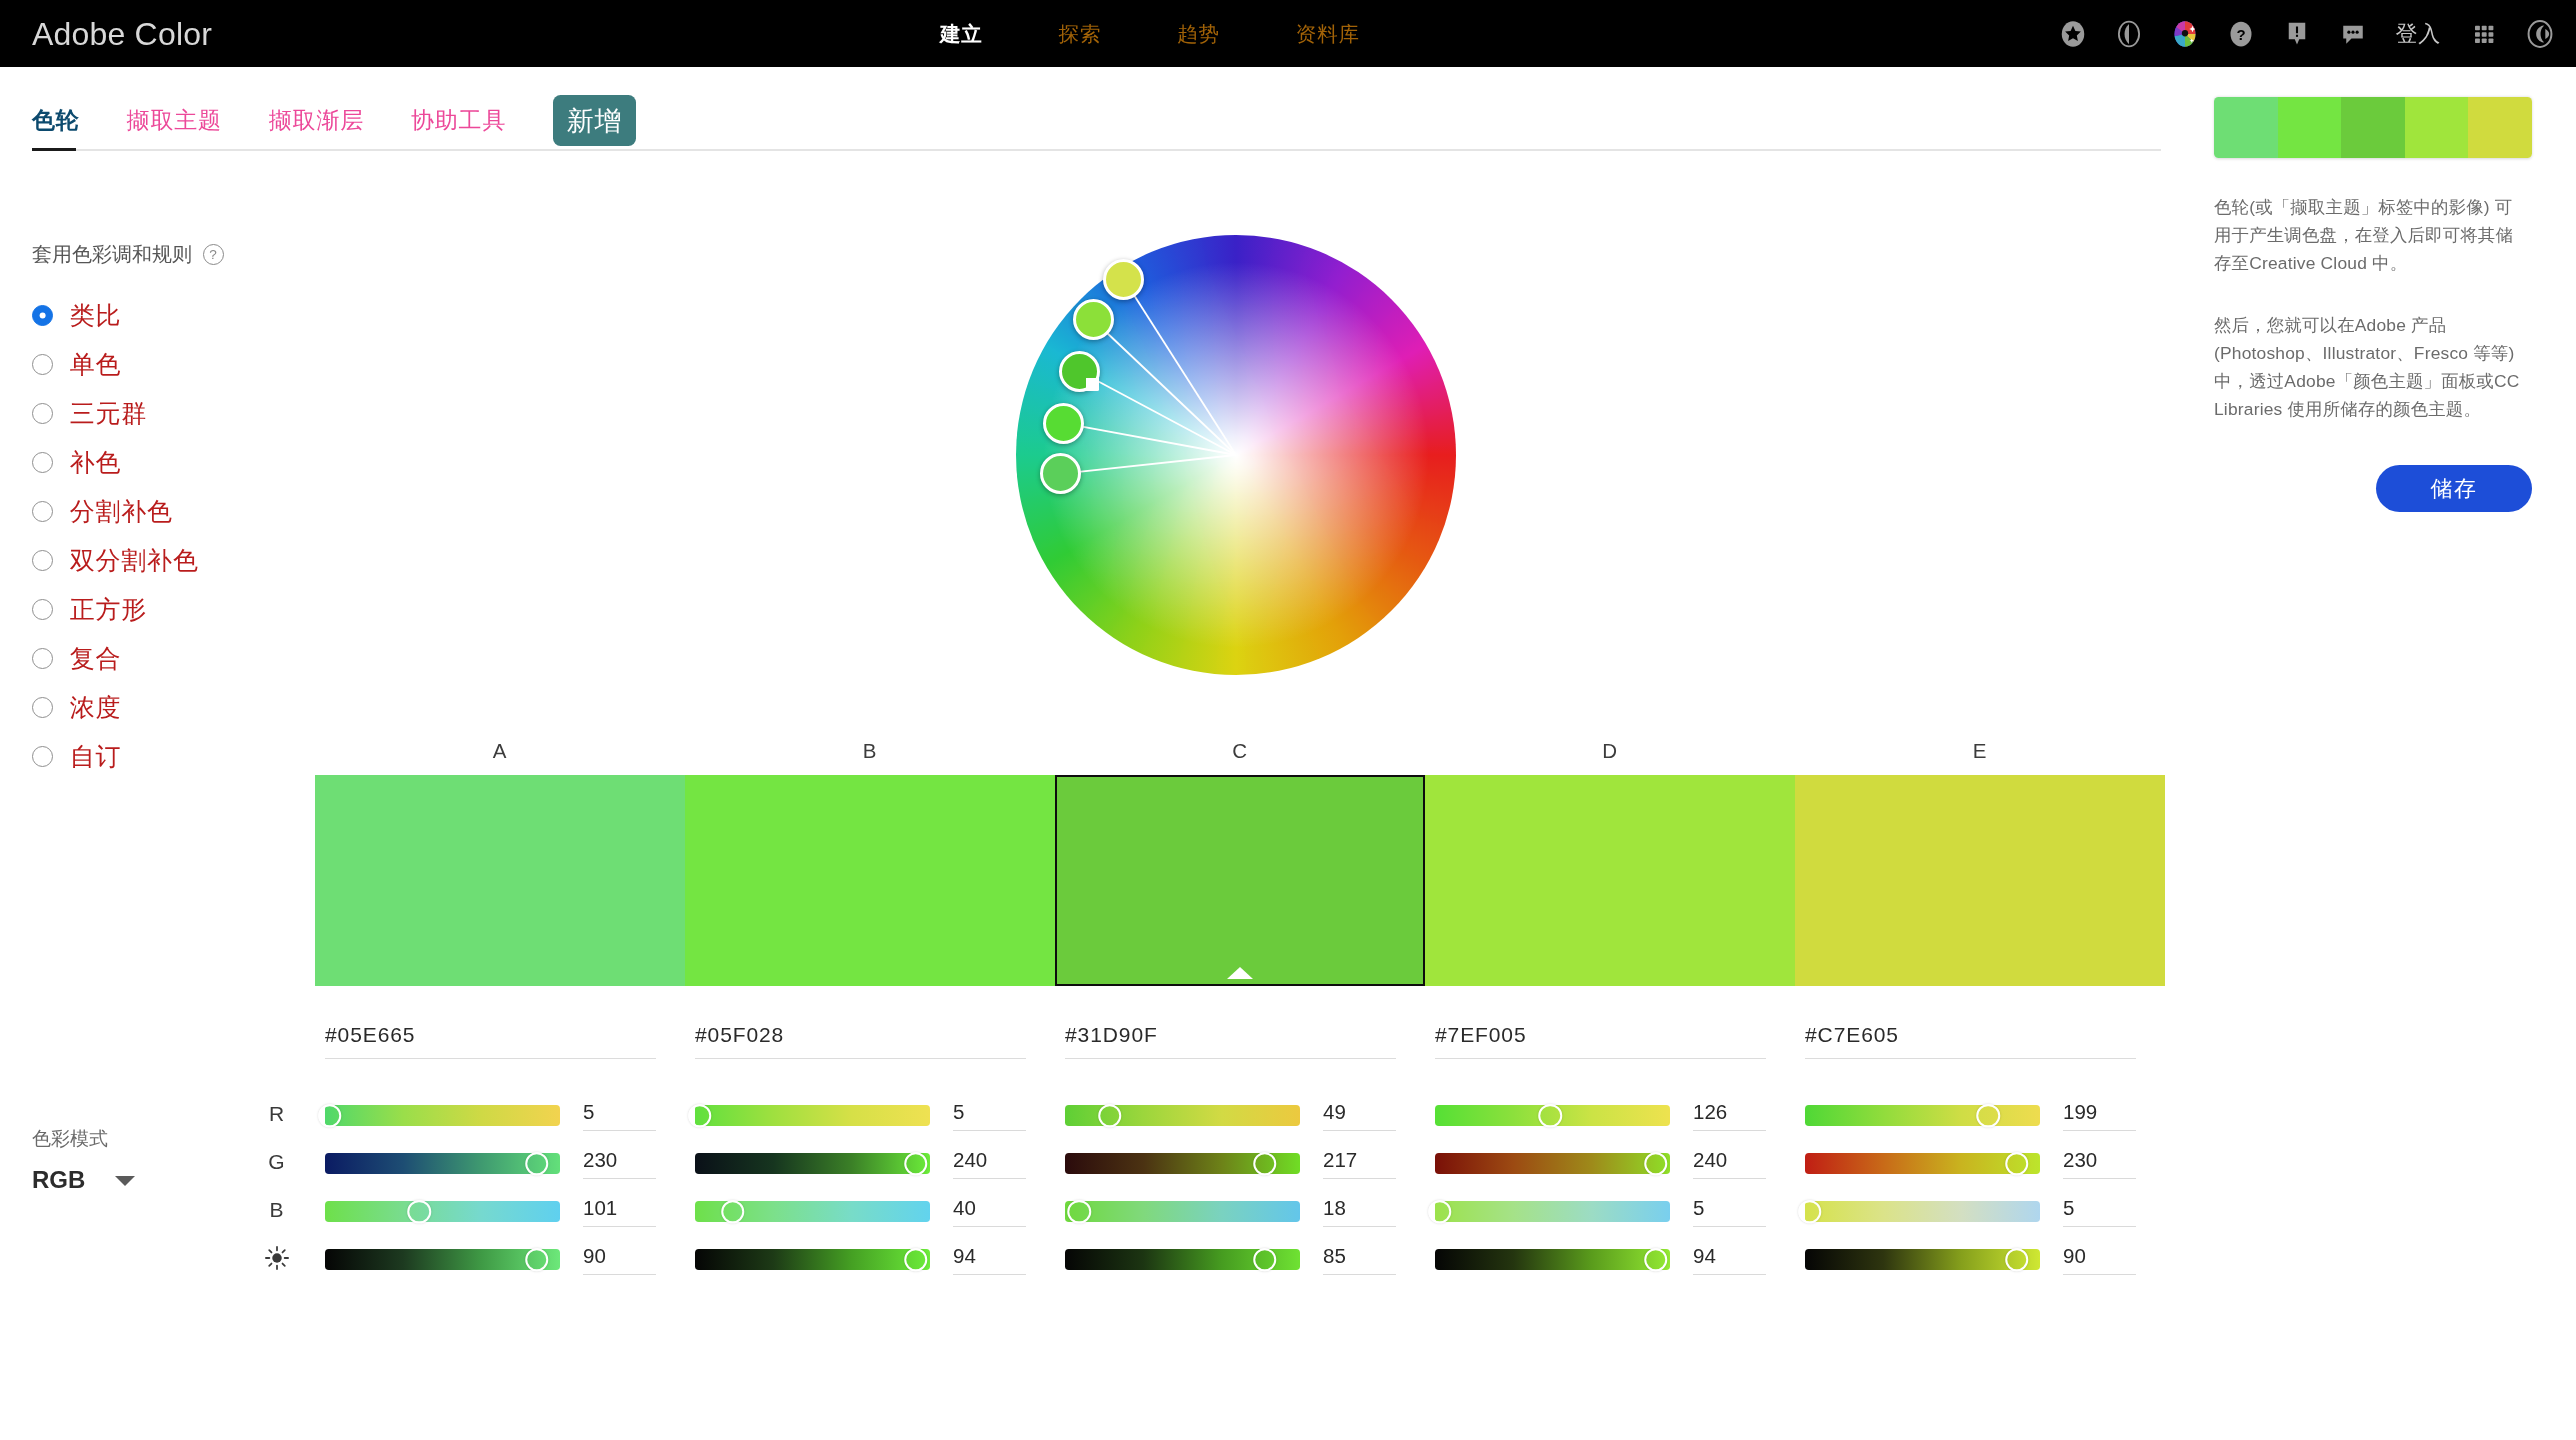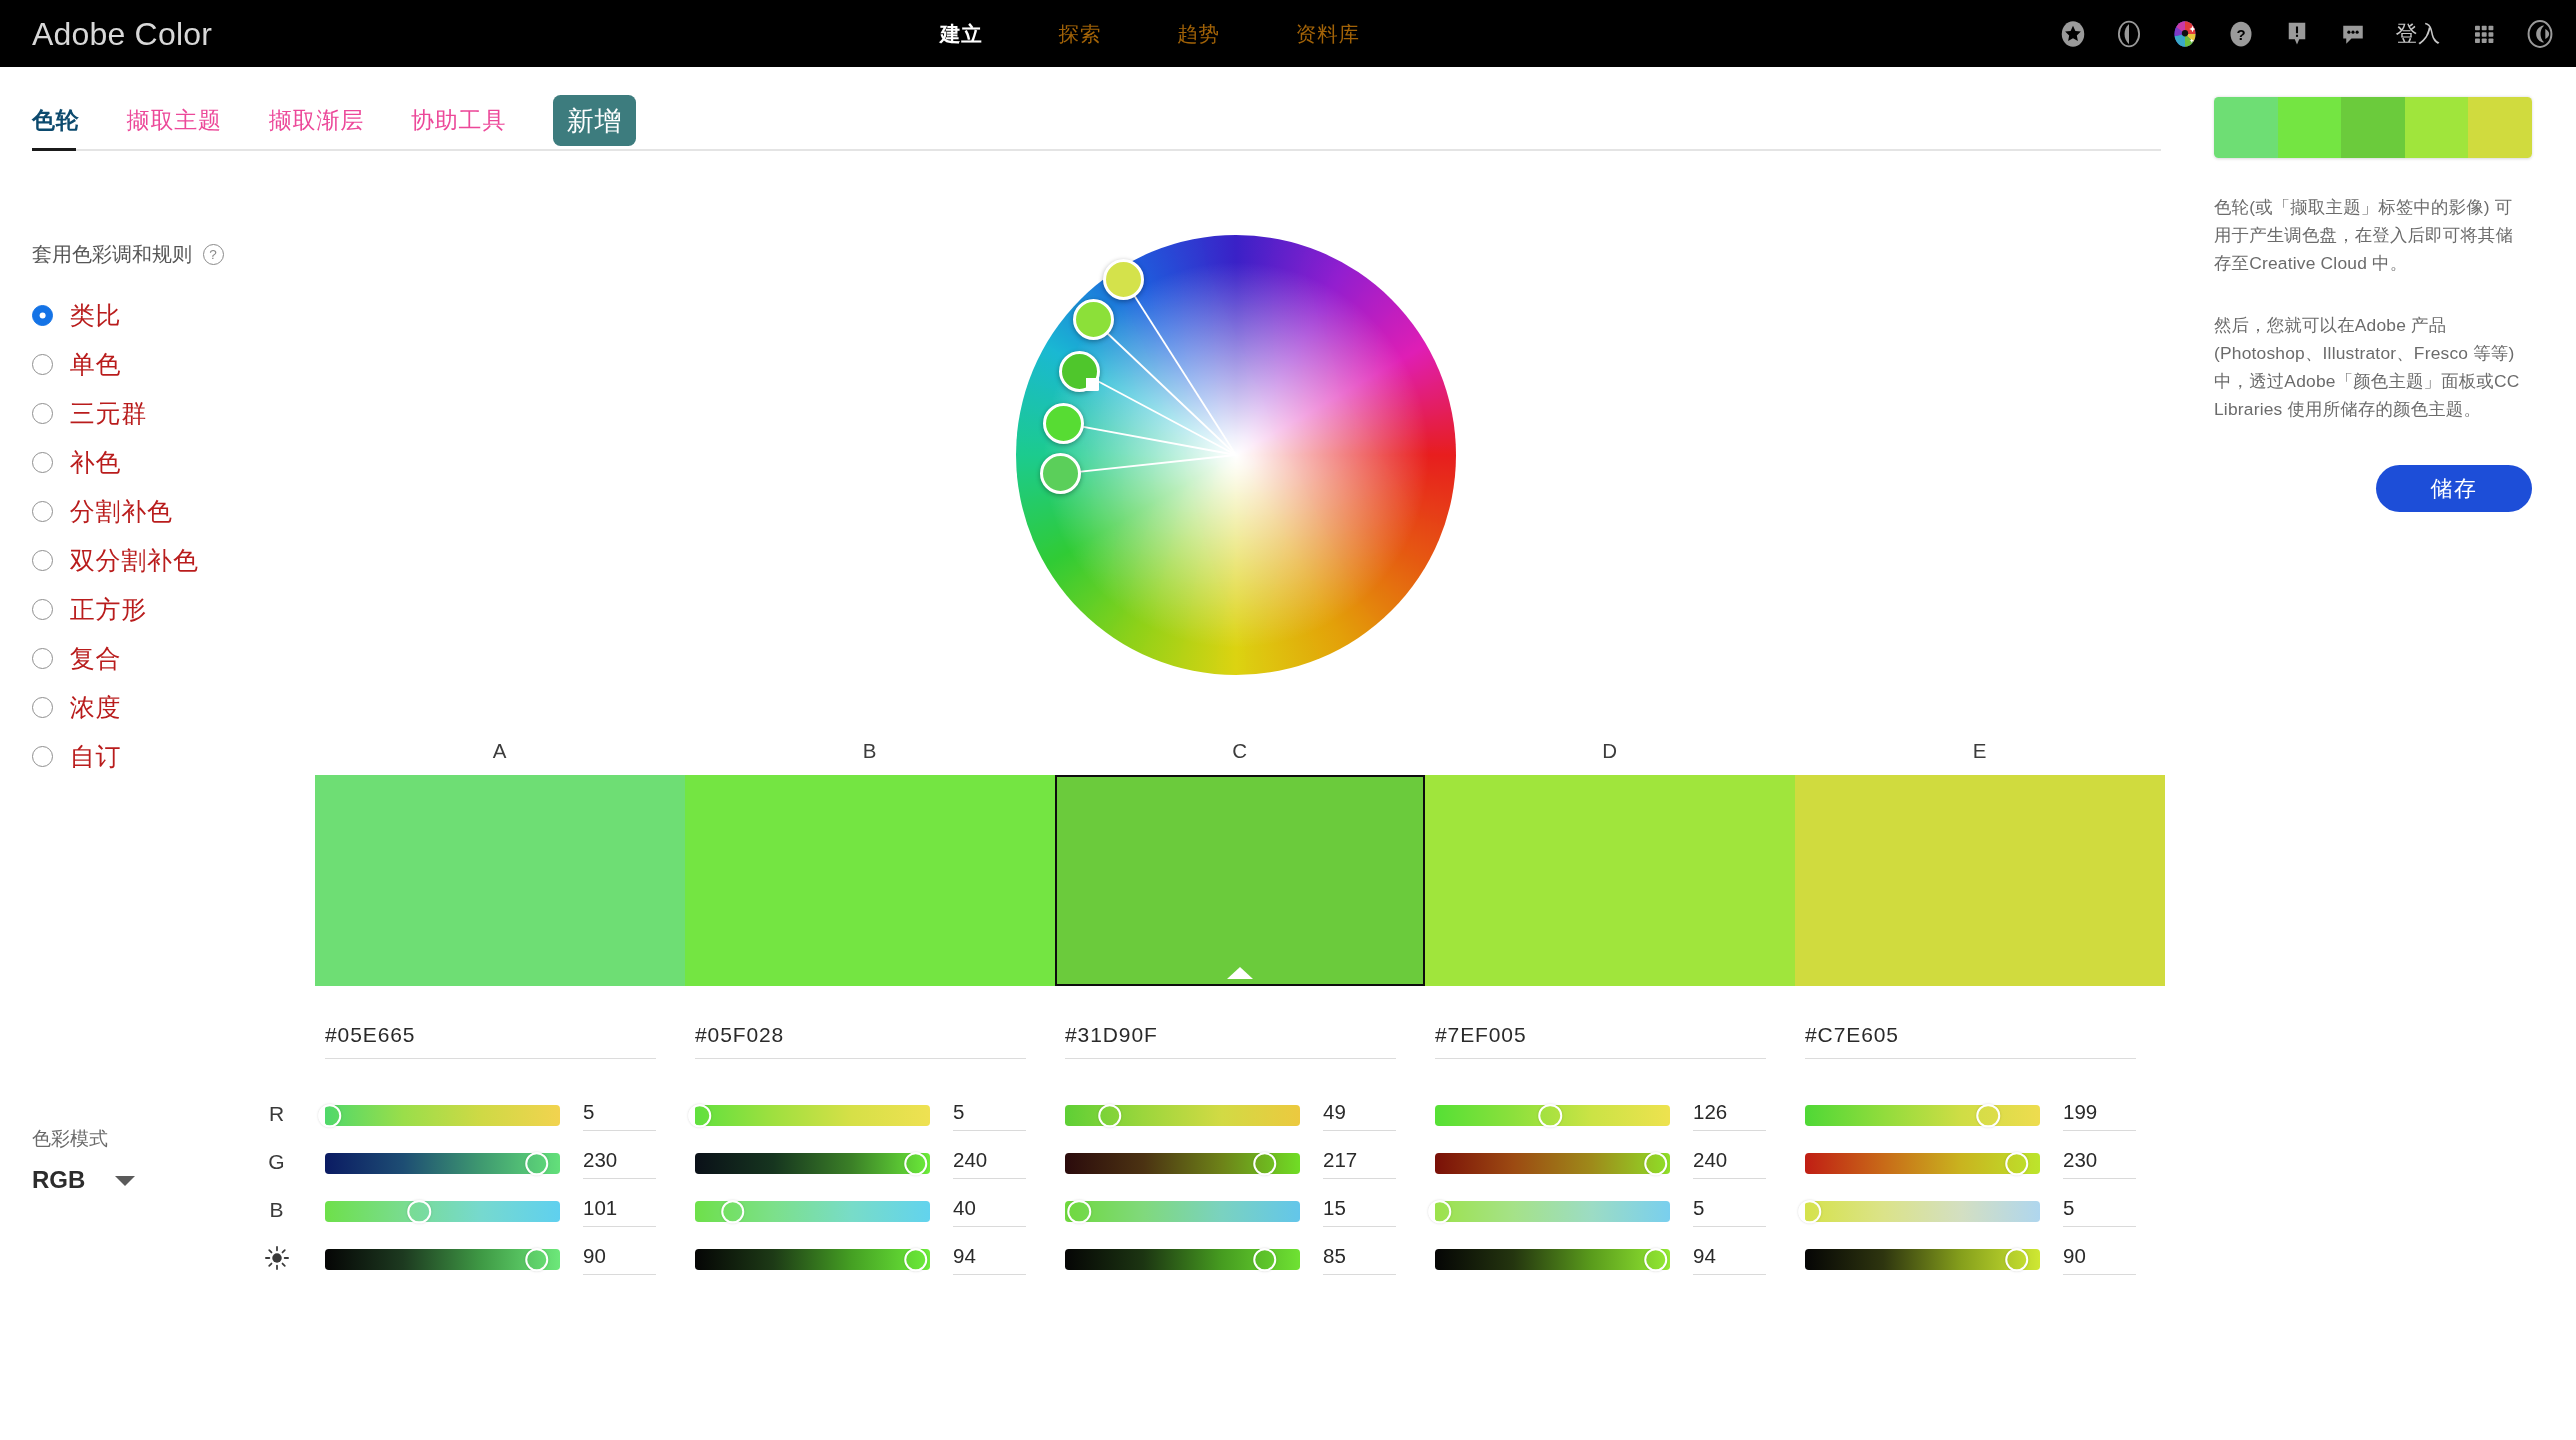--- a/index.html
+++ b/index.html
@@ -554,21 +554,21 @@
       <div class="srow">
         <div class="track" id="tC1" style="background: linear-gradient(90deg, rgb(43, 11, 12), rgb(75, 50, 18), rgb(109, 130, 24), rgb(112, 221, 37));">
             <div class="knob" id="kC1" style="left: 85%;"></div>
           </div>
         <div class="sval">217</div>
       </div>
       <div class="srow">
         <div class="track" id="tC2" style="background: linear-gradient(90deg, rgb(111, 217, 61), rgb(128, 217, 124), rgb(122, 210, 192), rgb(99, 198, 234));">
             <div class="knob" id="kC2" style="left: 6%;"></div>
           </div>
-        <div class="sval">15</div>
+        <div class="sval">18</div>
       </div>
       <div class="srow">
         <div class="track" id="tC3" style="background: linear-gradient(90deg, rgb(5, 5, 5), rgb(28, 53, 18), rgb(70, 156, 32), rgb(111, 226, 51));">
             <div class="knob" id="kC3" style="left: 85%;"></div>
           </div>
         <div class="sval">85</div>
       </div>
     </div>
   </div>
 

